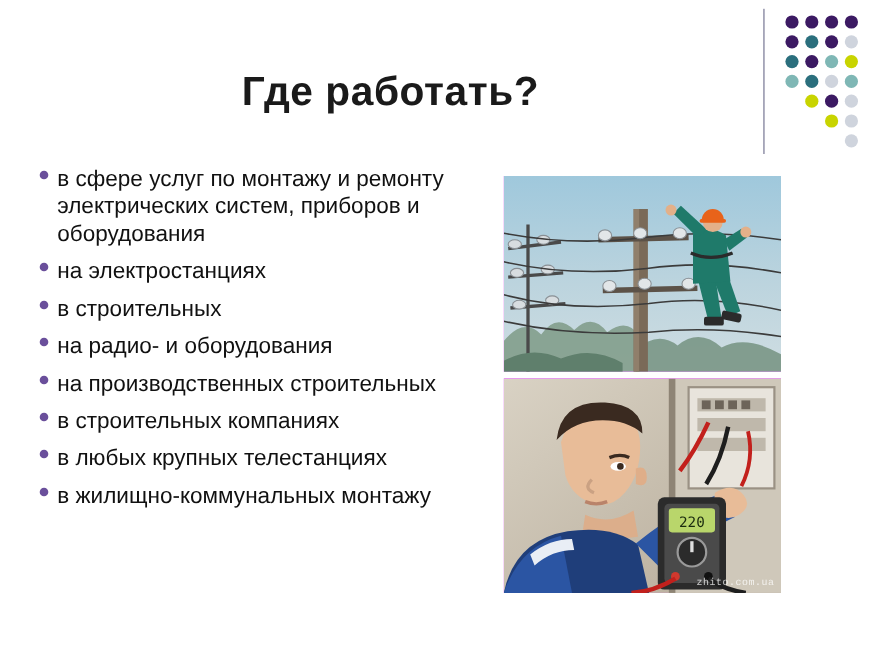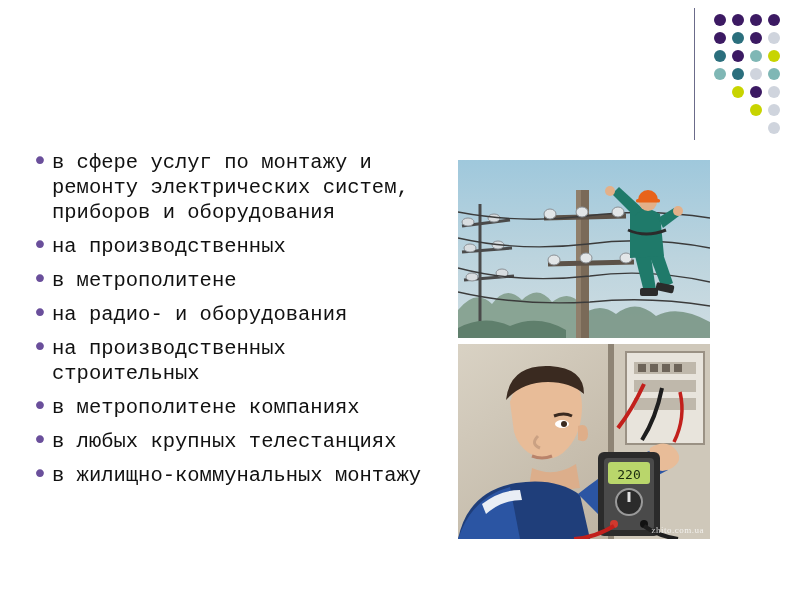--- a/index.html
+++ b/index.html
@@ -80,21 +80,21 @@
     text-align: left;
     padding-left: 6px;
     box-sizing: border-box;
     font-family: "DejaVu Sans", sans-serif;
   }
   .bullet-text {
     flex: 1 1 auto;
     font-size: 20.5px;
     line-height: 25px;
     color: #111111;
-    font-family: Liberation Mono, monospace;
+    font-family: Liberation Sans, sans-serif;
   }
 
   
   .photo {
     position: absolute;
     overflow: hidden;
     background: #d946ef;
   }
   .photo-top {
     left: 458px;
@@ -109,21 +109,21 @@
     height: 195px;
   }
   .photo svg { display: block; }
 
   .watermark {
     position: absolute;
     right: 6px;
     bottom: 4px;
     font-size: 9px;
     color: rgba(255,255,255,0.75);
-    font-family: Liberation Serif, serif;
+    font-family: Liberation Mono, monospace;
     letter-spacing: 0.5px;
   }
 </style>
 </head>
 <body>
 
 <div class="slide">
 
   <div class="vrule"></div>
 
@@ -152,51 +152,52 @@
     <div class="dot" style="left:32px;  top:76px; background:#c8d400;"></div>
     <div class="dot" style="left:50px;  top:76px; background:#3c1a63;"></div>
     <div class="dot" style="left:68px;  top:76px; background:#cfd4dd;"></div>
 
     <div class="dot" style="left:50px;  top:94px; background:#c8d400;"></div>
     <div class="dot" style="left:68px;  top:94px; background:#cfd4dd;"></div>
 
     <div class="dot" style="left:68px;  top:112px; background:#cfd4dd;"></div>
   </div>
 
+  <div class="title">Где работать?</div>
 
   <div class="bullets">
 
     <div class="bullet-row">
       <div class="bullet-mark">•</div>
       <div class="bullet-text">в сфере услуг по монтажу и ремонту электрических систем, приборов и оборудования</div>
     </div>
 
     <div class="bullet-row">
       <div class="bullet-mark">•</div>
-      <div class="bullet-text">на производственных</div>
-    </div>
-
-    <div class="bullet-row">
-      <div class="bullet-mark">•</div>
-      <div class="bullet-text">в метрополитене</div>
+      <div class="bullet-text">на электростанциях</div>
+    </div>
+
+    <div class="bullet-row">
+      <div class="bullet-mark">•</div>
+      <div class="bullet-text">в строительных</div>
     </div>
 
     <div class="bullet-row">
       <div class="bullet-mark">•</div>
       <div class="bullet-text">на радио- и оборудования</div>
     </div>
 
     <div class="bullet-row">
       <div class="bullet-mark">•</div>
       <div class="bullet-text">на производственных строительных</div>
     </div>
 
     <div class="bullet-row">
       <div class="bullet-mark">•</div>
-      <div class="bullet-text">в метрополитене компаниях</div>
+      <div class="bullet-text">в строительных компаниях</div>
     </div>
 
     <div class="bullet-row">
       <div class="bullet-mark">•</div>
       <div class="bullet-text">в любых крупных телестанциях</div>
     </div>
 
     <div class="bullet-row">
       <div class="bullet-mark">•</div>
       <div class="bullet-text">в жилищно-коммунальных монтажу</div>

